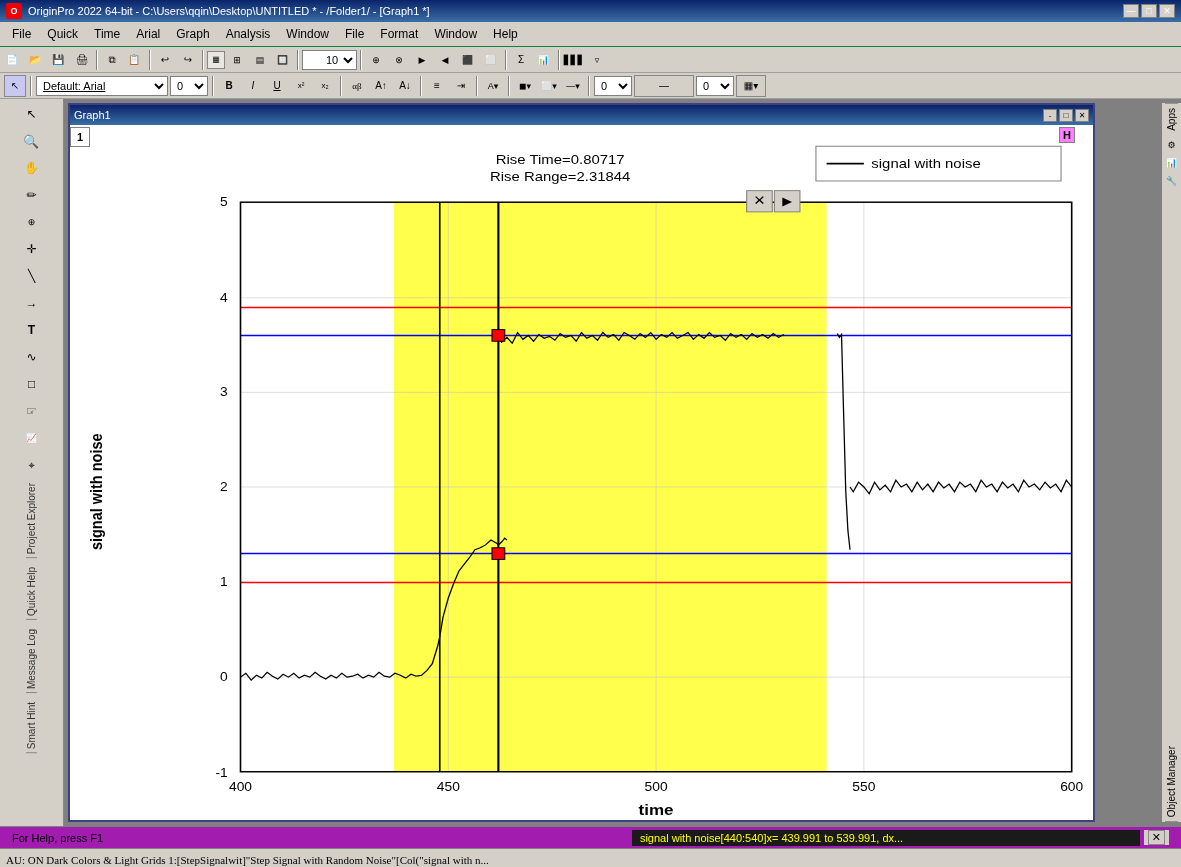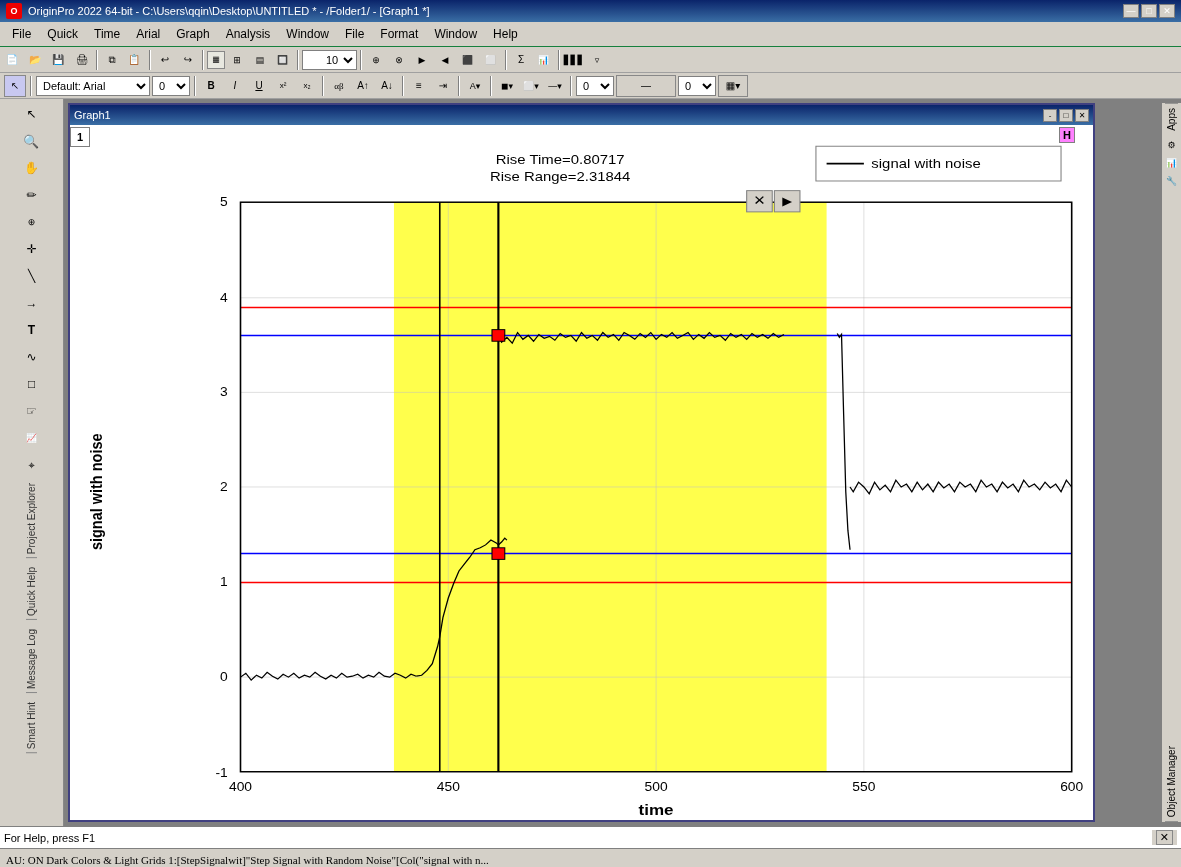--- a/index.html
+++ b/index.html
@@ -245,21 +245,21 @@
   <div class="tb-btn" style="font-size:10px;">Σ</div>
   <div class="tb-btn" style="font-size:9px;">📊</div>
   <div class="tb-separator"></div>
   <div class="tb-btn" style="font-size:9px;">▋▋▋</div>
   <div class="tb-btn" style="font-size:9px;">▿</div>
 </div>
 
 <div id="format-bar">
   <div class="tb-btn" style="background:#c8c8f0;border:1px solid #888;">↖</div>
   <div class="tb-separator"></div>
-  <select class="tb-combo" style="width:114px;">
+  <select class="tb-combo" style="width:132px;text-decoration:underline;">
     <option>Default: Arial</option>
   </select>
   <select class="tb-combo" style="width:38px;">
     <option>0</option>
   </select>
   <div class="tb-separator"></div>
   <div class="tb-btn" style="font-weight:bold;">B</div>
   <div class="tb-btn" style="font-style:italic;">I</div>
   <div class="tb-btn" style="text-decoration:underline;">U</div>
   <div class="tb-btn" style="font-size:8px;">x²</div>
@@ -439,22 +439,25 @@
       <div style="flex:1; display:flex; flex-direction:column; align-items:center; padding:2px; gap:2px;">
         <div class="side-btn" style="width:16px;height:16px;font-size:9px;">⚙</div>
         <div class="side-btn" style="width:16px;height:16px;font-size:9px;">📊</div>
         <div class="side-btn" style="width:16px;height:16px;font-size:9px;">🔧</div>
       </div>
       <div style="writing-mode:vertical-rl; transform:rotate(180deg); font-size:10px; padding:4px 1px; border-top:1px solid #888; cursor:pointer; margin-top:auto;">Object Manager</div>
     </div>
   </div>
 </div>
 
-<div id="status-bar" style="height:22px; background:#ffffff; border-top:1px solid #808080; display:flex; align-items:center; gap:4px; padding:0 4px;">
+<div id="status-bar" style="height:22px; background:#a21caf; border-top:1px solid #808080; display:flex; align-items:center; gap:4px; padding:0 12px;">
   <span style="font-size:11px; min-width:120px;">For Help, press F1</span>
   <div style="flex:1;"></div>
+  <div id="status-signal-box" style="background:#1a1a1a; color:#ffff00; padding:2px 8px; font-size:11px; min-width:300px; white-space:nowrap; overflow:hidden;">
+    <span>signal with noise[440:540]x= 439.991 to 539.991, dx...</span>
+  </div>
   <div style="background:#d4d0c8; padding:0 4px; font-size:11px; min-width:20px; display:flex; align-items:center; gap:2px;">
     <span style="cursor:pointer; border:1px solid #888; padding:0 3px;">✕</span>
   </div>
 </div>
 <div id="status-bar2" style="height:22px; background:#d4d0c8; display:flex; align-items:center; font-size:11px; padding:0 6px; border-top:1px solid #808080; overflow:hidden; white-space:nowrap;">
   <span style="overflow:hidden; text-overflow:ellipsis;">AU: ON  Dark Colors &amp; Light Grids  1:[StepSignalwit]"Step Signal with Random Noise"[Col("signal with n...</span>
 </div>
 
 </body></html>

